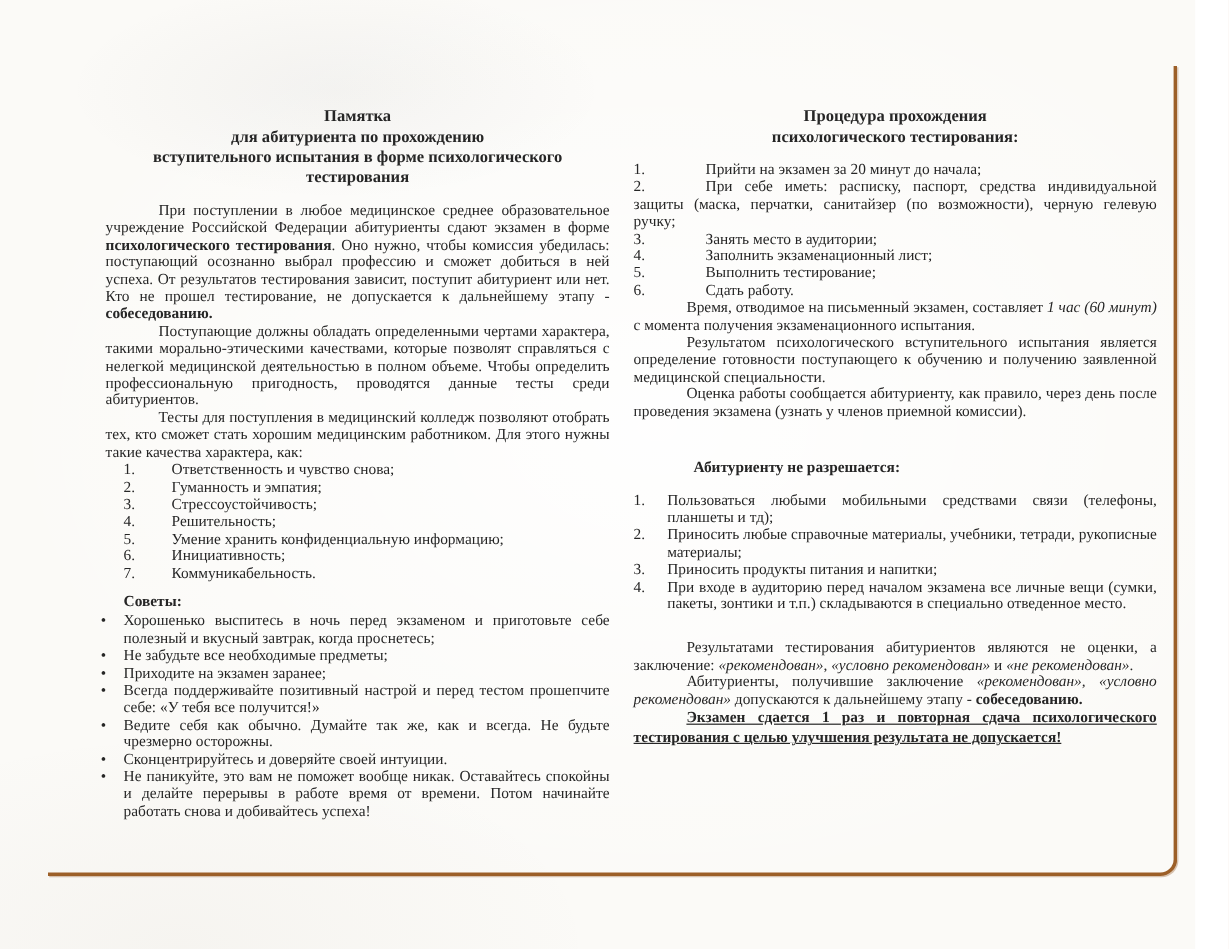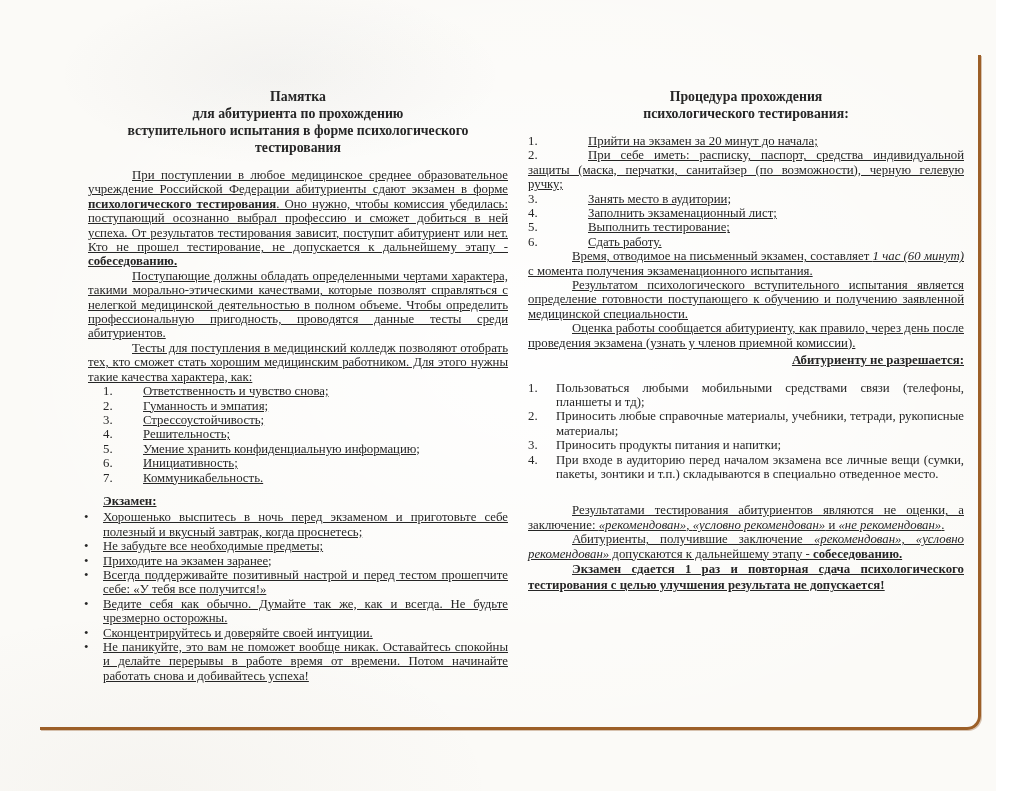--- a/index.html
+++ b/index.html
@@ -20,38 +20,38 @@
     border-bottom:3px solid #9c5f28;
     border-bottom-right-radius:14px;
     box-shadow:1px 1px 0 rgba(150,90,40,.35);
     pointer-events:none;
   }
   .col{position:absolute;top:88px;font-size:12.8px;line-height:14.4px;text-align:justify;}
   .col-left{left:88px;width:420px;}
   .col-right{left:528px;width:436px;}
   .doc-title{font-weight:bold;text-align:center;font-size:13.8px;line-height:17px;margin:0 0 12px 0;text-indent:0;}
   .doc-title div{text-indent:0;}
-  p{margin:0;text-indent:44px;text-decoration:underline;}
+  p{margin:0;text-indent:44px;}
   .b{font-weight:bold;}
   .i{font-style:italic;}
   
   .step{text-indent:0;}
   .step .num{display:inline-block;width:60px;}
   .qual{text-indent:0;margin-left:15px;}
   .qual .num{display:inline-block;width:40px;}
   
   .na-item{display:flex;text-indent:0;}
   .na-num{width:28px;flex:none;}
   .na-text{flex:1;text-align:justify;}
   
   .tips{margin-left:-6px;}
   .tip{position:relative;padding-left:21px;text-indent:0;text-align:justify;}
   .tip::before{content:"\2022";position:absolute;left:2px;top:0;}
   .tips-heading{font-weight:bold;margin:9px 0 2px 15px;text-indent:0;text-align:left;}
-  .na-heading{font-weight:bold;margin:3px 0 13px 50px;text-indent:0;text-align:right;}
+  .na-heading{font-weight:bold;margin:32px 0 13px 50px;text-indent:0;text-align:left;}
   .gap-results{margin-top:22px;}
   .final{font-weight:bold;line-height:16.5px;}
   .final .u{text-decoration:underline;}
 </style>
 </head>
 <body>
 
 <div class="stage">
 
   <div class="board-edge"></div>
@@ -73,21 +73,21 @@
     <div>
       <p class="qual"><span class="num">1.</span><span>Ответственность и чувство снова;</span></p>
       <p class="qual"><span class="num">2.</span><span>Гуманность и эмпатия;</span></p>
       <p class="qual"><span class="num">3.</span><span>Стрессоустойчивость;</span></p>
       <p class="qual"><span class="num">4.</span><span>Решительность;</span></p>
       <p class="qual"><span class="num">5.</span><span>Умение хранить конфиденциальную информацию;</span></p>
       <p class="qual"><span class="num">6.</span><span>Инициативность;</span></p>
       <p class="qual"><span class="num">7.</span><span>Коммуникабельность.</span></p>
     </div>
 
-    <p class="tips-heading">Экзамен:</p>
+    <p class="tips-heading">Советы:</p>
 
     <div class="tips">
       <p class="tip">Хорошенько выспитесь в ночь перед экзаменом и приготовьте себе полезный и вкусный завтрак, когда проснетесь;</p>
       <p class="tip">Не забудьте все необходимые предметы;</p>
       <p class="tip">Приходите на экзамен заранее;</p>
       <p class="tip">Всегда поддерживайте позитивный настрой и перед тестом прошепчите себе: «У тебя все получится!»</p>
       <p class="tip">Ведите себя как обычно. Думайте так же, как и всегда. Не будьте чрезмерно осторожны.</p>
       <p class="tip">Сконцентрируйтесь и доверяйте своей интуиции.</p>
       <p class="tip">Не паникуйте, это вам не поможет вообще никак. Оставайтесь спокойны и делайте перерывы в работе время от времени. Потом начинайте работать снова и добивайтесь успеха!</p>
     </div>

